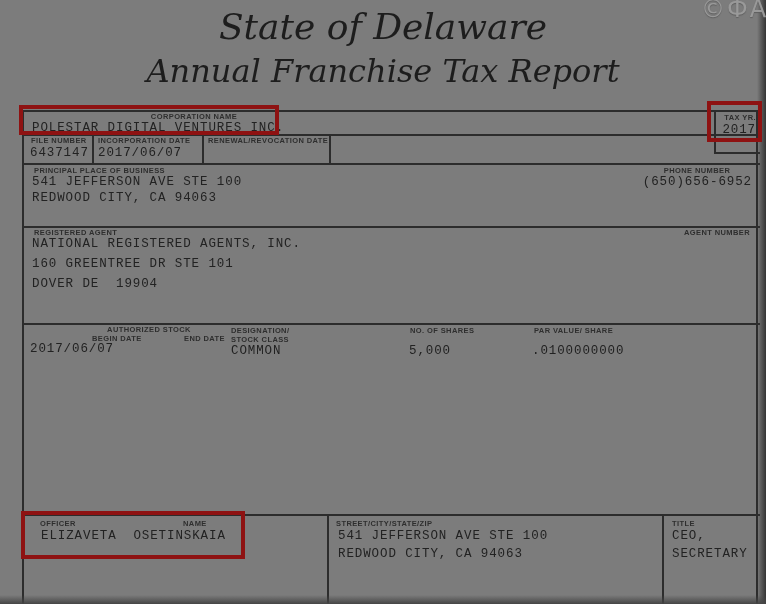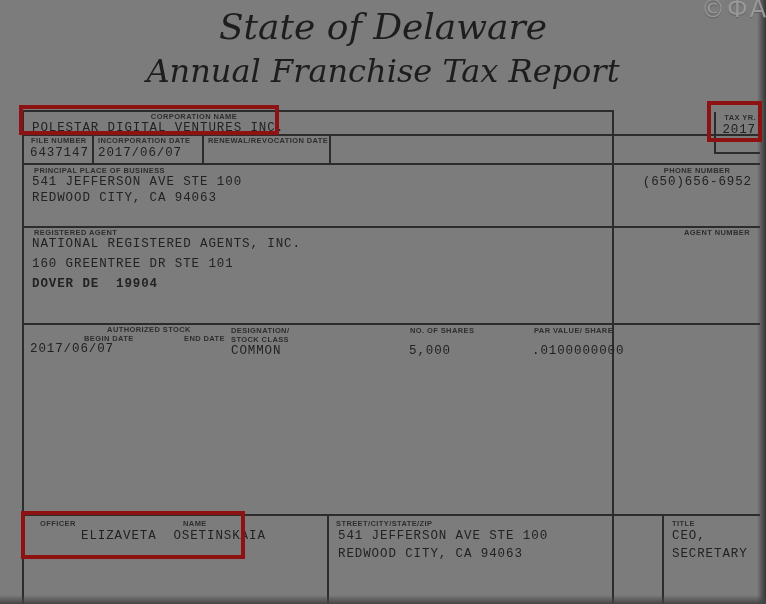--- a/index.html
+++ b/index.html
@@ -16,21 +16,21 @@
   .title1{top:6px;font-size:36px;}
   .title2{top:52px;font-size:32px;}
   
   .watermark{
     position:absolute;top:-5px;left:701px;z-index:6;
     font-family:"DejaVu Sans",sans-serif;font-size:24px;letter-spacing:2px;
     color:#999999;text-shadow:0 1px 1px #5f5f5f;white-space:nowrap;
   }
   
   .form{
-    position:absolute;left:22px;top:110px;width:592px;height:494px;
+    position:absolute;left:22px;top:110px;width:736px;height:494px;
     border-left:2px solid #2c2c2c;border-right:2px solid #2c2c2c;border-top:2px solid #2c2c2c;
     box-sizing:border-box;
   }
   .hline{position:absolute;left:0;width:736px;height:0;border-top:2px solid #2c2c2c;}
   .vline{position:absolute;width:0;border-left:2px solid #2c2c2c;}
   .lbl{
     position:absolute;font-size:7.5px;font-weight:bold;letter-spacing:.4px;
     color:#2e2e2e;white-space:pre;line-height:8px;
   }
   .val{
@@ -80,42 +80,42 @@
     <div class="lbl" style="left:10px;top:55px;">PRINCIPAL PLACE OF BUSINESS</div>
     <div class="val" style="left:8px;top:63px;">541 JEFFERSON AVE STE 100</div>
     <div class="val" style="left:8px;top:79px;">REDWOOD CITY, CA 94063</div>
     <div class="lbl" style="left:620px;top:55px;width:106px;text-align:center;">PHONE NUMBER</div>
     <div class="val" style="left:600px;top:63px;width:128px;text-align:right;">(650)656-6952</div>
     <div class="hline" style="top:114px;"></div>
 
     <div class="lbl" style="left:10px;top:117px;">REGISTERED AGENT</div>
     <div class="val" style="left:8px;top:125px;">NATIONAL REGISTERED AGENTS, INC.</div>
     <div class="val" style="left:8px;top:145px;">160 GREENTREE DR STE 101</div>
-    <div class="val" style="left:8px;top:165px;font-weight:bold;">DOVER DE  19904</div>
+    <div class="val" style="left:8px;top:165px;">DOVER DE  19904</div>
     <div class="lbl" style="left:620px;top:117px;width:106px;text-align:right;">AGENT NUMBER</div>
     <div class="hline" style="top:211px;"></div>
 
     <div class="lbl" style="left:55px;top:214px;width:140px;text-align:center;">AUTHORIZED STOCK</div>
-    <div class="lbl" style="left:16px;top:223px;padding-left:44px;">BEGIN DATE</div>
+    <div class="lbl" style="left:24px;top:223px;padding-left:44px;">BEGIN DATE</div>
     <div class="lbl" style="left:148px;top:223px;margin-left:12px;">END DATE</div>
     <div class="lbl" style="left:207px;top:215px;">DESIGNATION/</div>
     <div class="lbl" style="left:207px;top:224px;">STOCK CLASS</div>
     <div class="lbl" style="left:386px;top:215px;text-align:center;">NO. OF SHARES</div>
     <div class="lbl" style="left:510px;top:215px;">PAR VALUE/ SHARE</div>
     <div class="val" style="left:6px;top:230px;">2017/06/07</div>
     <div class="val" style="left:207px;top:232px;">COMMON</div>
     <div class="val" style="left:385px;top:232px;">5,000</div>
     <div class="val" style="left:508px;top:232px;">.0100000000</div>
     <div class="hline" style="top:402px;"></div>
 
     <div class="vline" style="left:303px;top:402px;height:92px;"></div>
     <div class="vline" style="left:638px;top:402px;height:92px;"></div>
     <div class="lbl" style="left:16px;top:408px;">OFFICER</div>
     <div class="lbl" style="left:159px;top:408px;">NAME</div>
-    <div class="val" style="left:17px;top:417px;margin-left:40px;">ELIZAVETA  OSETINSKAIA</div>
+    <div class="val" style="left:17px;top:417px;">ELIZAVETA  OSETINSKAIA</div>
     <div class="lbl" style="left:312px;top:408px;">STREET/CITY/STATE/ZIP</div>
     <div class="val" style="left:314px;top:417px;">541 JEFFERSON AVE STE 100</div>
     <div class="val" style="left:314px;top:435px;">REDWOOD CITY, CA 94063</div>
     <div class="lbl" style="left:648px;top:408px;">TITLE</div>
     <div class="val" style="left:648px;top:417px;">CEO,</div>
     <div class="val" style="left:648px;top:435px;">SECRETARY</div>
   </div>
 
   <div class="hl" style="left:19px;top:105px;width:252px;height:22px;"></div>
   <div class="hl" style="left:707px;top:101px;width:47px;height:33px;"></div>

